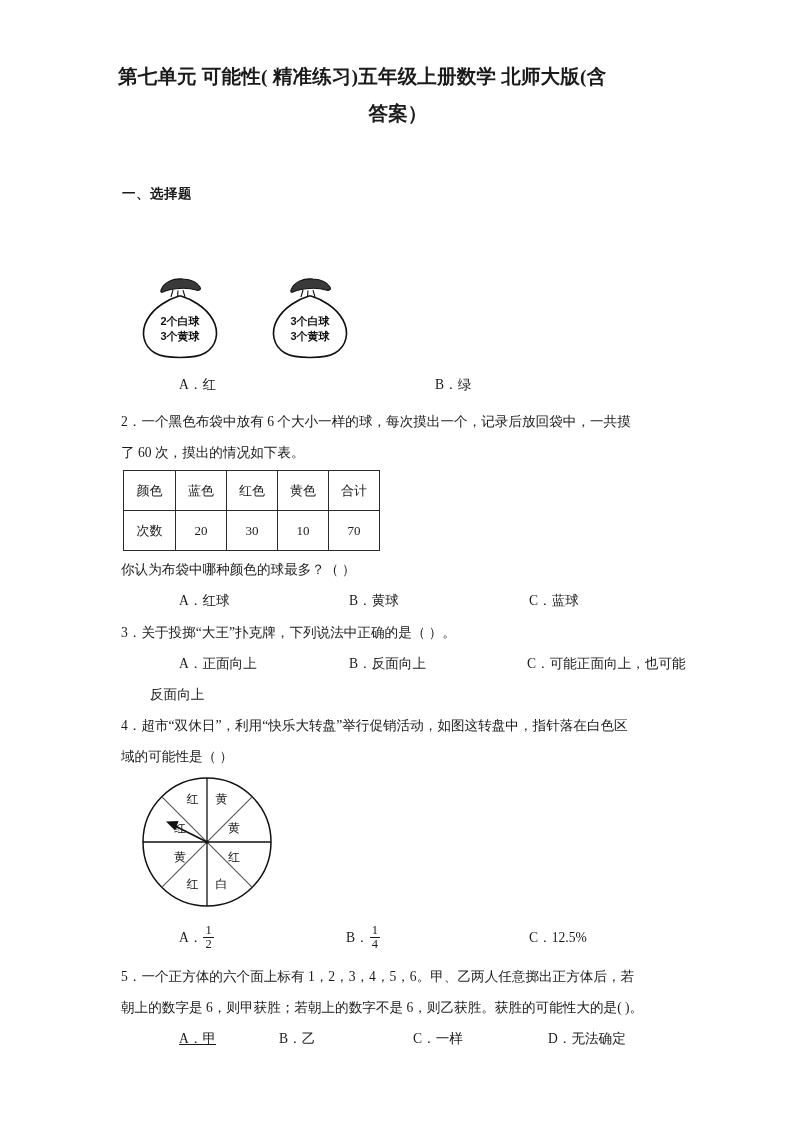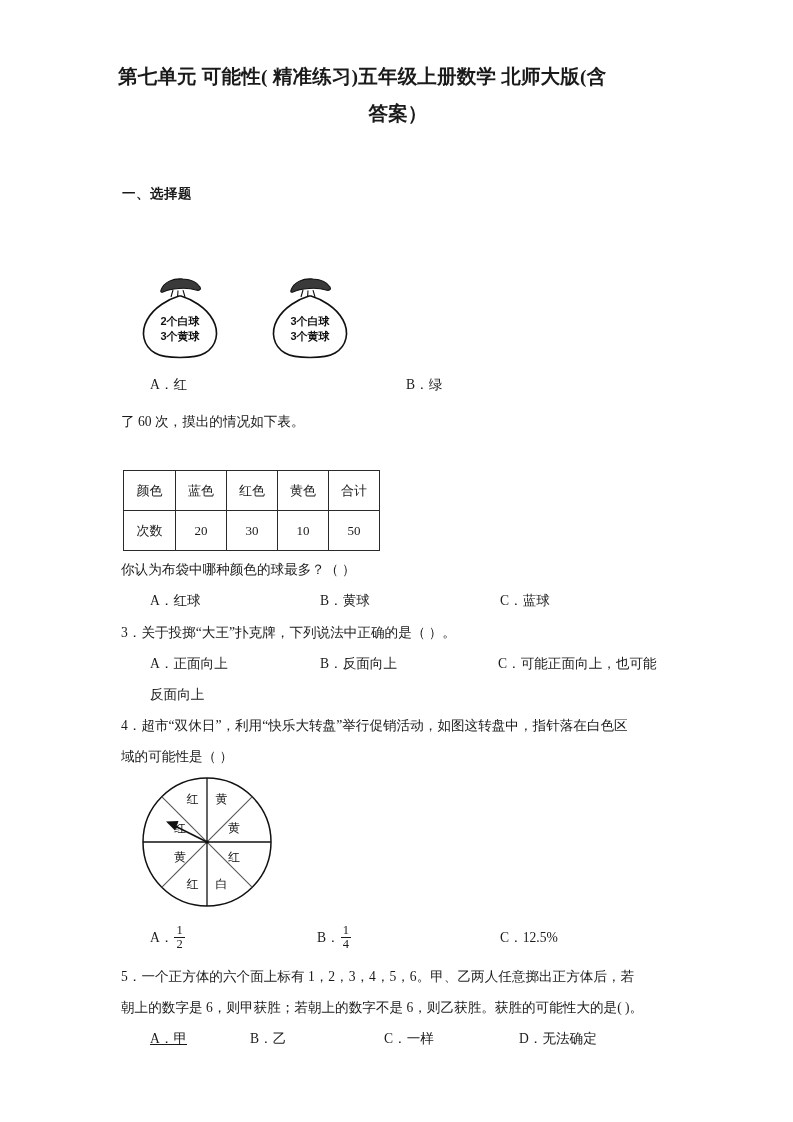--- a/index.html
+++ b/index.html
@@ -64,20 +64,21 @@
     position: absolute;
     left: 121px;
     width: 566px;
     height: 31px;
     font-size: 13.6px;
     line-height: 31px;
   }
   .opt {
     position: absolute;
     white-space: nowrap;
+    margin-left: 29px;
   }
   .opt.c1 { left: 29px; }
   .opt.c2 { left: 199px; }
   .opt.c3 { left: 379px; }
   .opt-wrapline {
     position: absolute;
     left: 121px;
     width: 566px;
     font-size: 13.6px;
     line-height: 31px;
@@ -190,38 +191,39 @@
       </g>
     </svg>
   </div>
 
   <div class="opt-row" style="top:369px;">
     <span class="opt c1">A．红</span>
     <span class="opt c2" style="left:285px;">B．绿</span>
   </div>
 
   <div class="qtext" style="top:406px;">
+    <div>2．一个黑色布袋中放有 6 个大小一样的球，每次摸出一个，记录后放回袋中，一共摸</div>
     <div>了 60 次，摸出的情况如下表。</div>
   </div>
 
   <table class="freq-table">
     <tbody>
         <tr>
       <td class="label-col">颜色</td>
       <td>蓝色</td>
       <td>红色</td>
       <td>黄色</td>
       <td>合计</td>
     </tr>
     <tr>
       <td class="label-col">次数</td>
       <td class="num">20</td>
       <td class="num">30</td>
       <td class="num">10</td>
-      <td class="num">50</td>
+      <td class="num">70</td>
     </tr>
   </tbody>
     </table>
 
   <div class="qtext" style="top:554px;">你认为布袋中哪种颜色的球最多？（      ）</div>
 
   <div class="opt-row" style="top:585px;">
     <span class="opt c1">A．红球</span>
     <span class="opt c2">B．黄球</span>
     <span class="opt c3">C．蓝球</span>

